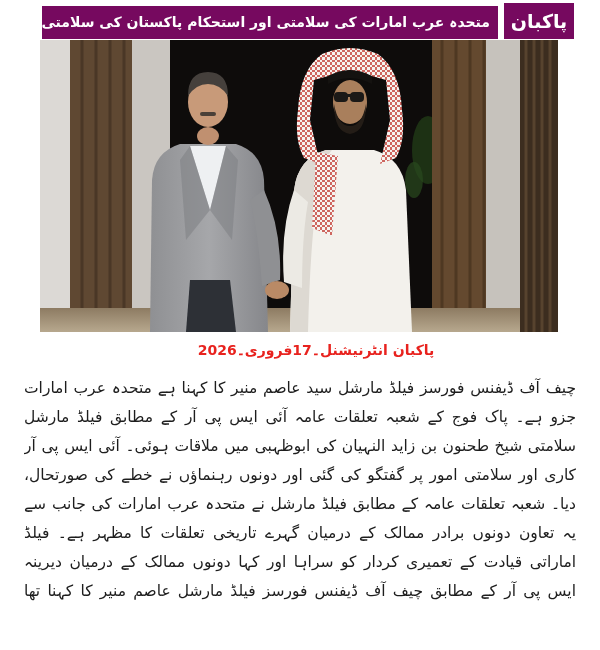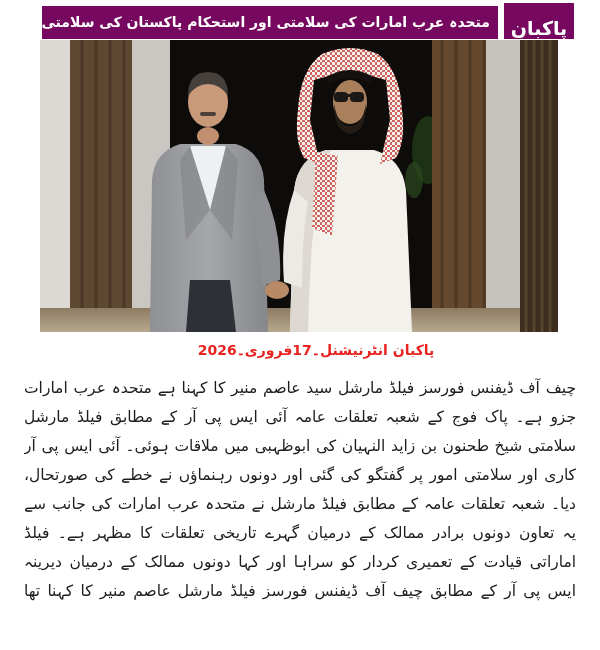--- a/index.html
+++ b/index.html
@@ -17,21 +17,21 @@
     position:absolute;left:42px;top:6px;width:456px;height:33px;
     background:var(--header-bg);color:#ffffff;
     direction:rtl;text-align:right;
     font-size:14px;font-weight:bold;line-height:33px;
     padding:0 8px;box-sizing:border-box;
     white-space:nowrap;overflow:hidden;
   }
   .brand-box{
     position:absolute;left:504px;top:3px;width:70px;height:36px;
     background:var(--header-bg);color:#ffffff;
-    display:flex;align-items:flex-end;justify-content:center;
+    display:flex;align-items:center;justify-content:center;
     font-size:19px;font-weight:bold;direction:rtl;
   }
   
   .photo-frame{
     position:absolute;left:40px;top:40px;width:518px;height:292px;
     overflow:hidden;background:#111;
   }
   .photo-frame svg{display:block;}
   
   .dateline{

